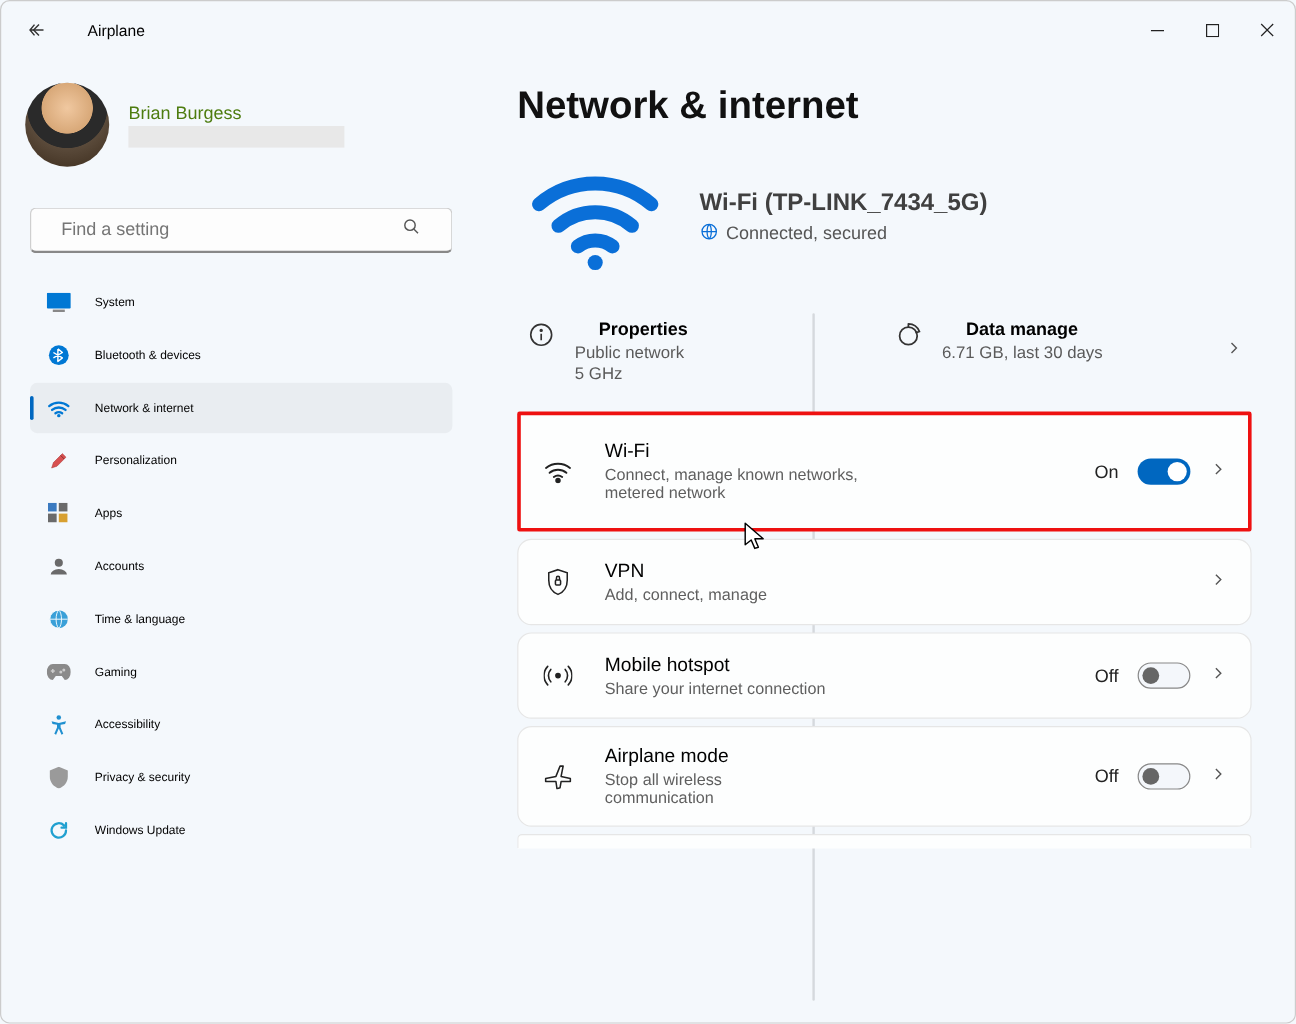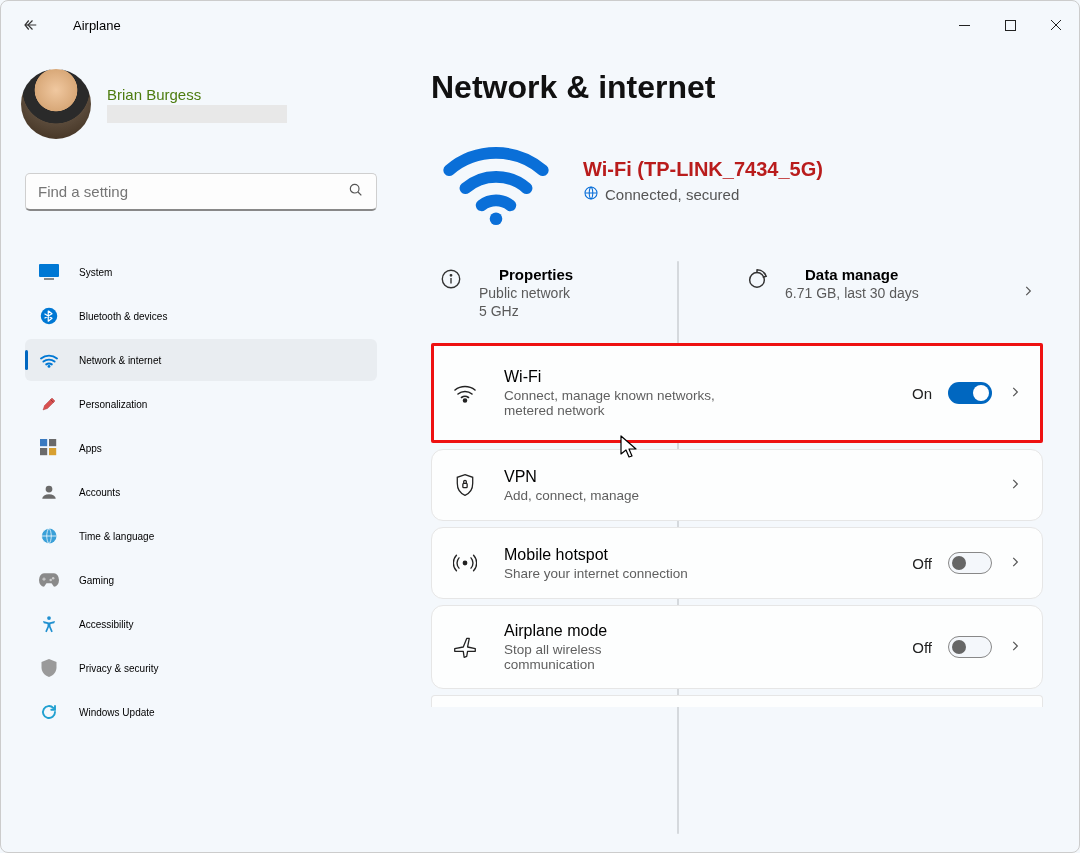--- a/index.html
+++ b/index.html
@@ -89,23 +89,23 @@
     margin-top:2px;
   }
   
   .search {
     display: flex;
     align-items: center;
     height: 38px;
     border: 1px solid #cfcfcf;
     border-bottom: 2px solid #888;
     border-radius: 5px;
-    padding: 0 12px;
+    padding: 0 25px;
     background: #fdfdfd;
-    margin-bottom: 40px;
+    margin-bottom: 20px;
   }
   .search input {
     flex: 1;
     border: none;
     outline: none;
     background: transparent;
     font-size: 15px;
     color: #555;
   }
   .search-icon { color: #555; }
@@ -159,21 +159,21 @@
     display: flex;
     align-items: center;
     gap: 32px;
     margin-bottom: 36px;
     padding-left: 10px;
   }
   .wifi-big svg { display:block; }
   .net-status-text .ssid {
     font-size: 20px;
     font-weight: 600;
-    color: #b91c1c;
+    color: #404040;
   }
   .net-status-text .state {
     font-size: 15px;
     color: #555;
     display: flex;
     align-items: center;
     gap: 6px;
     margin-top: 4px;
   }
   

